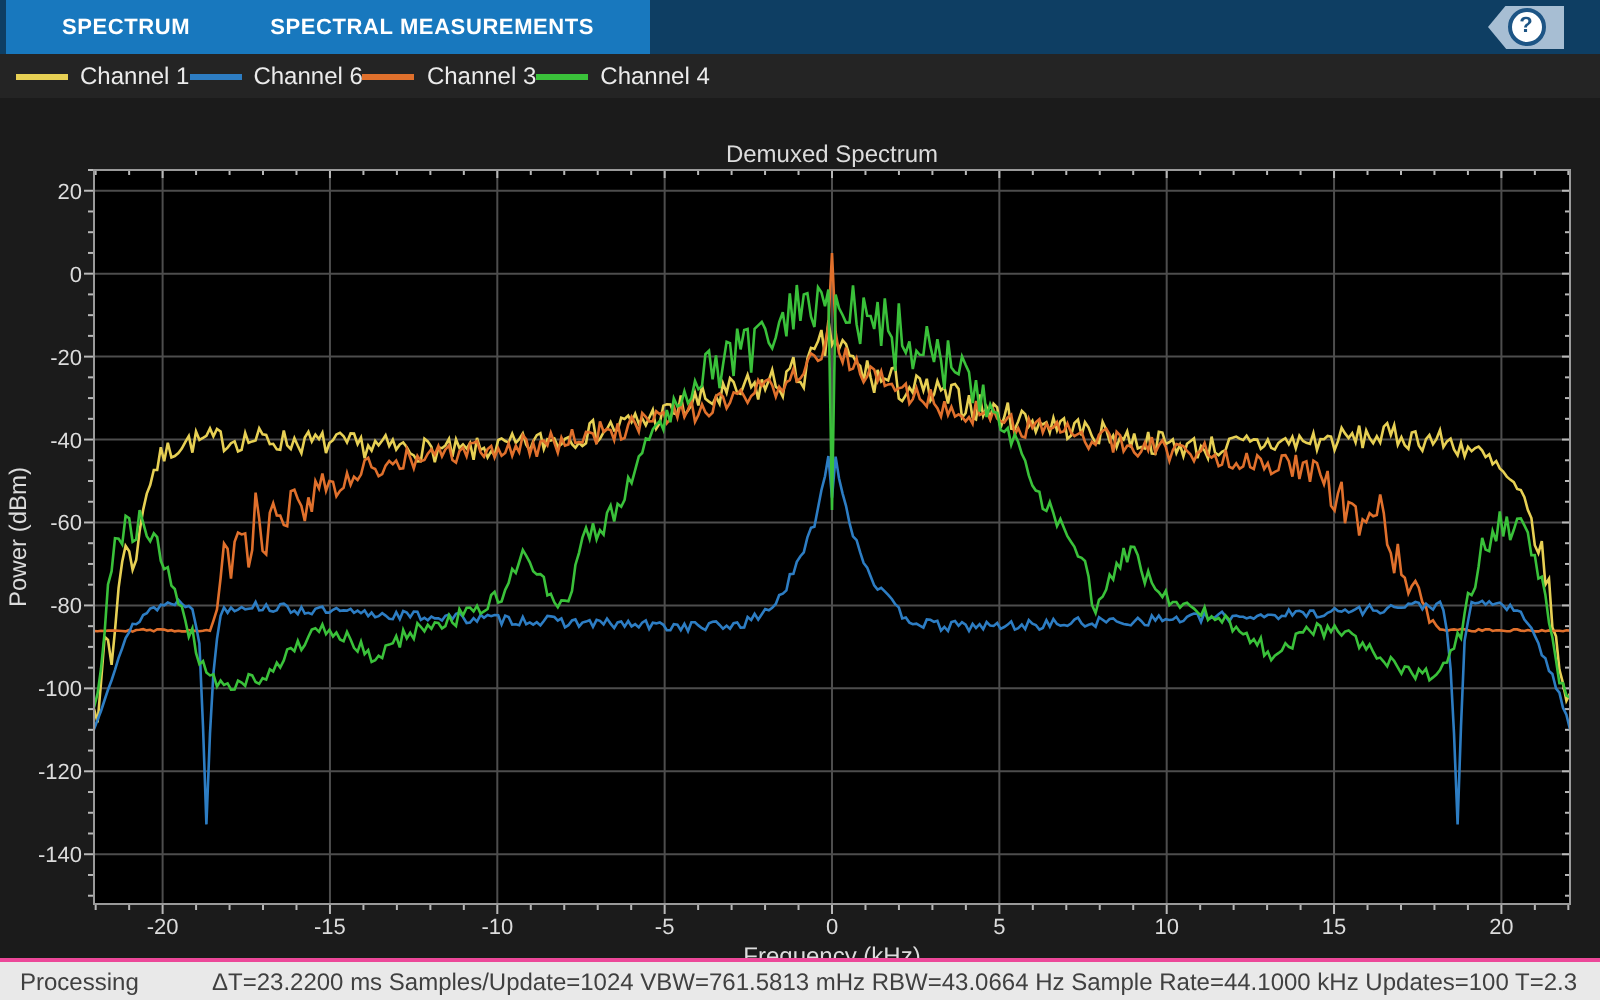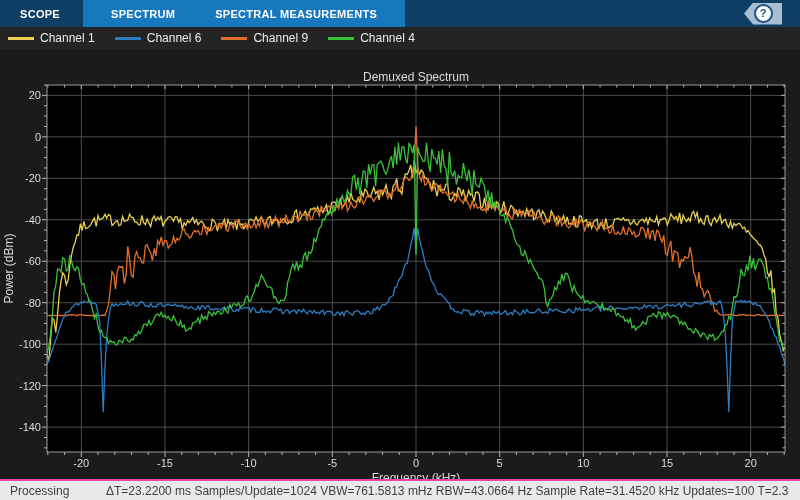--- a/index.html
+++ b/index.html
@@ -12,61 +12,60 @@
        align-items:center;padding:0 20px;cursor:pointer;white-space:nowrap;}
   .ctx-group{display:flex;align-items:stretch;background:#1878be;margin-left:3px;padding:0 8px;}
   .help-btn{margin-left:auto;margin-right:18px;align-self:center;width:38px;height:22px;
             background:#a7bed3;clip-path:polygon(24% 0,100% 0,100% 100%,24% 100%,0 50%);
             display:flex;align-items:center;justify-content:center;cursor:pointer;}
   .help-circle{width:15px;height:15px;border-radius:50%;background:#fff;border:2px solid #1d5585;
                color:#1d5585;font-size:11px;font-weight:700;display:flex;align-items:center;
                justify-content:center;line-height:1;}
   
   .legend{position:absolute;top:27px;left:0;width:800px;height:22px;background:#242424;
-          display:flex;align-items:center;padding-left:8px;gap:20px;box-sizing:border-box;}
+          display:flex;align-items:center;padding-left:8px;box-sizing:border-box;}
   .legend-item{display:flex;align-items:center;gap:6px;color:#ebebeb;font-size:12px;cursor:pointer;}
   .swatch{width:26px;height:3px;background:#888;}
   
   .figure{position:absolute;top:49px;left:0;width:800px;height:430px;background:#1b1b1b;margin-top:20px;}
   .figure svg{display:block;}
   
   .statusbar{position:absolute;top:479px;left:0;width:800px;height:21px;background:#e9e9e9;
              border-top:2px solid #ec4899;box-sizing:border-box;display:flex;align-items:center;
              font-size:12px;color:#404040;padding-left:10px;white-space:nowrap;overflow:hidden;}
   .status-state{width:96px;flex:none;}
   .status-stats{flex:none;}
 </style>
 </head>
 <body>
 
 <div class="window">
 
   <div class="toolbar">
-    <div class="tab">SCOPE</div>
     <div class="ctx-group">
       <div class="tab">SPECTRUM</div>
       <div class="tab">SPECTRAL MEASUREMENTS</div>
     </div>
     <div class="help-btn">
       <div class="help-circle">?</div>
     </div>
   </div>
 
   <div class="legend">
     <div class="legend-item">
       <span class="swatch" style="background: rgb(231, 208, 84);"></span>
       <span>Channel 1</span>
     </div>
     <div class="legend-item">
       <span class="swatch" style="background: rgb(45, 125, 195);"></span>
       <span>Channel 6</span>
     </div>
     <div class="legend-item">
       <span class="swatch" style="background: rgb(224, 112, 44);"></span>
-      <span>Channel 9</span>
+      <span>Channel 3</span>
     </div>
     <div class="legend-item">
       <span class="swatch" style="background: rgb(58, 193, 58);"></span>
       <span>Channel 4</span>
     </div>
   </div>
 
   <div class="figure">
     <svg width="800" height="430" viewBox="0 0 800 430">
         <defs>
@@ -283,16 +282,16 @@
         <text x="41" y="279.180790960452" fill="#dcdcdc" font-family="&quot;Liberation Sans&quot;, sans-serif" font-size="11" text-anchor="end">-100</text>
         <text x="41" y="320.6497175141243" fill="#dcdcdc" font-family="&quot;Liberation Sans&quot;, sans-serif" font-size="11" text-anchor="end">-120</text>
         <text x="41" y="362.1186440677966" fill="#dcdcdc" font-family="&quot;Liberation Sans&quot;, sans-serif" font-size="11" text-anchor="end">-140</text>
         <text x="416" y="413" fill="#dcdcdc" font-family="&quot;Liberation Sans&quot;, sans-serif" font-size="12" text-anchor="middle">Frequency (kHz)</text>
         <text x="0" y="0" fill="#dcdcdc" font-family="&quot;Liberation Sans&quot;, sans-serif" font-size="12" text-anchor="middle" transform="translate(13,199.5) rotate(-90)">Power (dBm)</text>
       </svg>
   </div>
 
   <div class="statusbar">
     <span class="status-state">Processing</span>
-    <span class="status-stats">ΔT=23.2200 ms  Samples/Update=1024  VBW=761.5813 mHz  RBW=43.0664 Hz  Sample Rate=31.4520 kHz  Updates=100  T=2.3</span>
+    <span class="status-stats">ΔT=23.2200 ms  Samples/Update=1024  VBW=761.5813 mHz  RBW=43.0664 Hz  Sample Rate=44.1000 kHz  Updates=100  T=2.3</span>
   </div>
 
 </div>
 
 </body></html>

